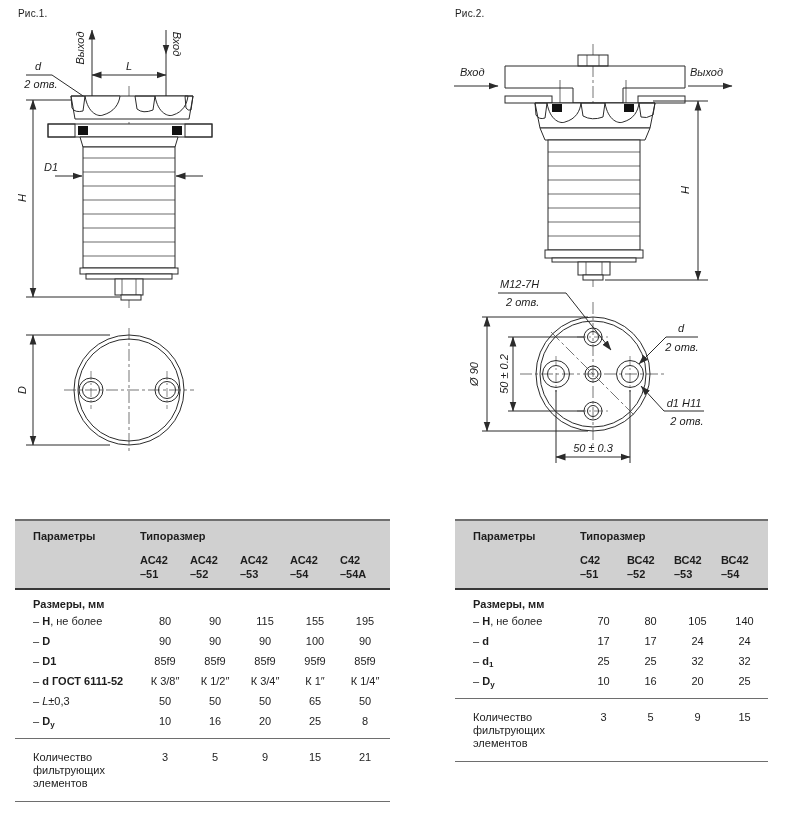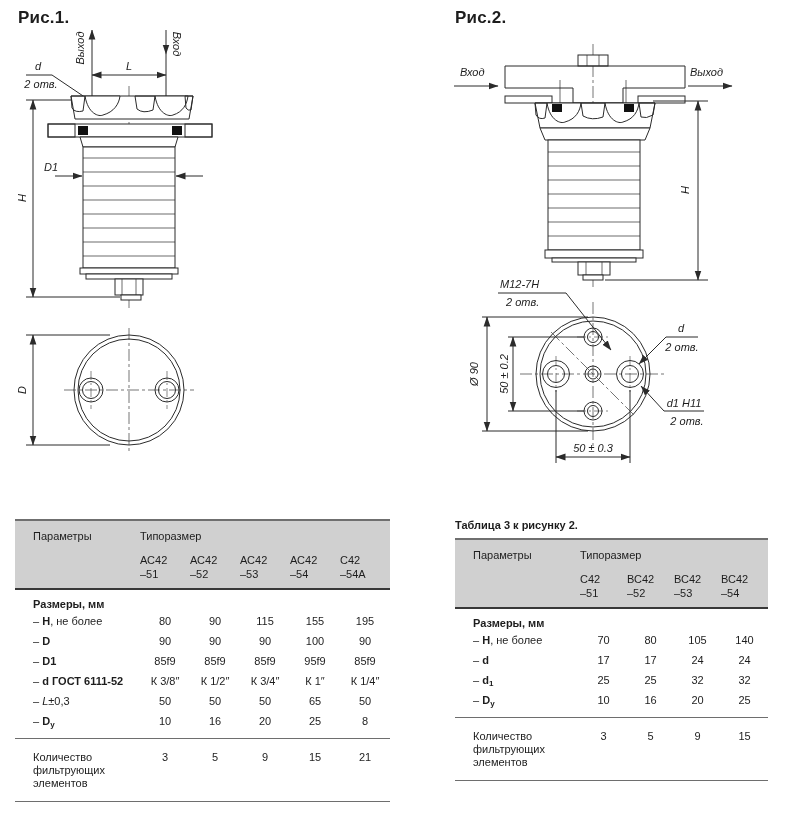--- a/index.html
+++ b/index.html
@@ -1,37 +1,37 @@
 <!DOCTYPE html>
 <html><head>
 <meta charset="utf-8">
 <style>
   html,body{margin:0;padding:0;background:#f5f5f5}
   #page{position:relative;width:800px;height:830px;background:#fff;overflow:hidden;
         font-family:"Liberation Sans",sans-serif;color:#1d1d1d}
-  .figtitle{position:absolute;font-size:17px;font-weight:700;letter-spacing:.2px}
+  .figtitle{position:absolute;font-size:10px;font-weight:400;letter-spacing:.2px}
   svg{position:absolute}
   svg text{font:italic 11px "Liberation Sans",sans-serif;fill:#1d1d1d}
   svg text.mid{text-anchor:middle}
   .s{stroke:#2b2b2b;stroke-width:1;fill:none}
   .t{stroke:#2b2b2b;stroke-width:.7;fill:none}
   .fw{fill:#fff}
   .cl{stroke:#3a3a3a;stroke-width:.7;stroke-dasharray:12 3 3 3;fill:none}
   .clt{stroke:#3a3a3a;stroke-width:.6;stroke-dasharray:9 3 2 3;fill:none}
   .blk{fill:#111;stroke:none}
   .hl{stroke:#2b2b2b;stroke-width:.8}
   
   .tbl{position:absolute;font-size:11px;line-height:14px}
   .ttl{font-weight:700;margin-bottom:7px;line-height:12px}
   .grid{display:grid}
   .t2g{grid-template-columns:125px repeat(5,50px)}
   .t3g{grid-template-columns:125px repeat(4,47px)}
   .hdr{background:#d0d0d0;border-top:2px solid #6f6f6f;border-bottom:2px solid #383838;
        padding:8px 0 7px 0}
-  .hdr .hcell{font-weight:400}
+  .hdr .hcell{font-weight:700}
   .hrow1 .hcell:first-child,.lbl,.sect,.qlbl{padding-left:18px}
   .hrow2{margin-top:10px;line-height:14px}
   .body{border-bottom:1px solid #6e6e6e;padding-bottom:11px}
   .sect{font-weight:700;margin:7px 0 2px 0;line-height:14px}
   .row{line-height:16px}
   .b{font-weight:700}
   .i{font-style:italic}
   .sub{font-size:8px;vertical-align:-2px}
   .midrule{border-top:1px solid #6e6e6e;margin:5px 0 6px 0;height:0}
   .qrow{line-height:13px;margin-top:12px}
@@ -331,21 +331,20 @@
         <div class="val">3</div>
           <div class="val">5</div>
           <div class="val">9</div>
           <div class="val">15</div>
           <div class="val">21</div>
       </div>
     </div>
   </div>
 
   <div class="tbl" style="left:455px;top:519px;width:313px">
-    <div class="ttl">Таблица 3 к рисунку 2.</div>
     <div class="hdr">
       <div class="grid t3g hrow1">
         <div class="hcell">Параметры</div>
         <div class="hcell" style="grid-column:2 / span 4">Типоразмер</div>
       </div>
       <div class="grid t3g hrow2">
         <div></div>
         <div class="hcell">
             <div>С42</div>
             <div>–51</div>

